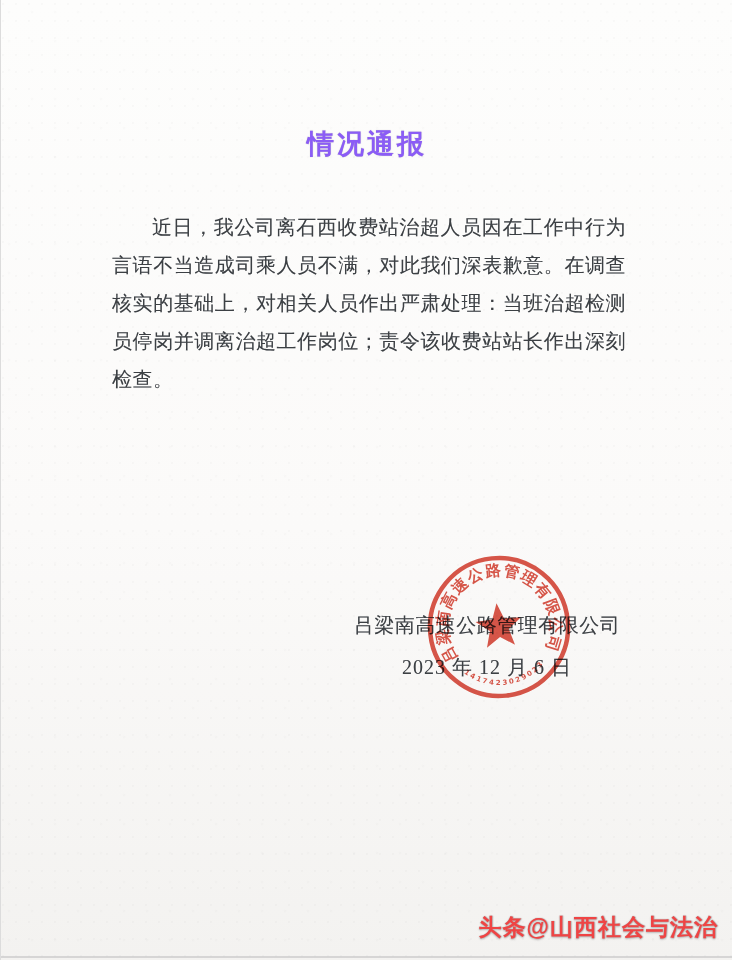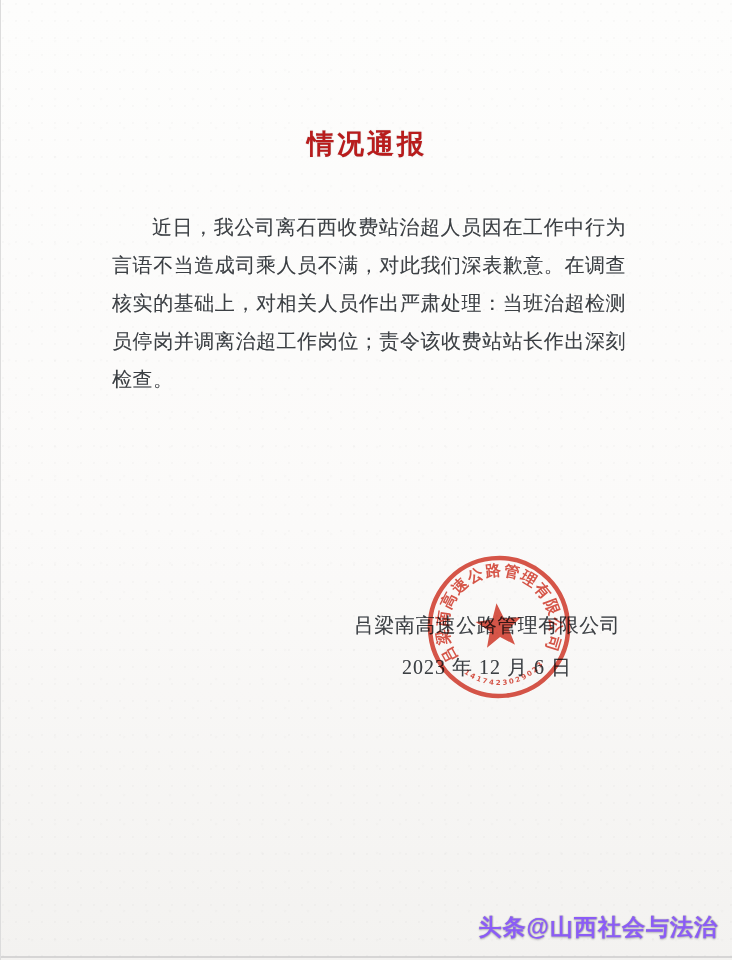--- a/index.html
+++ b/index.html
@@ -30,21 +30,21 @@
 
   .doc-title {
     position: absolute;
     top: 126px;
     left: 0;
     width: 732px;
     text-align: center;
     font-size: 27px;
     font-weight: bold;
     letter-spacing: 3px;
-    color: #b91c1c;
+    color: #8b5cf6;
     text-shadow: 0 0 1px rgba(60,60,70,.35);
   }
 
   .doc-body {
     position: absolute;
     top: 200px;
     left: 103px;
     width: 530px;
     font-size: 20px;
     line-height: 38px;
@@ -94,21 +94,21 @@
     opacity: 0.93;
     z-index: 2;
   }
 
   .watermark {
     position: absolute;
     top: 912px;
     right: 14px;
     font-size: 23px;
     letter-spacing: 1px;
-    color: #8b5cf6;
+    color: #ef4444;
     font-family: "Liberation Sans", "DejaVu Sans", sans-serif;
     font-weight: bold;
     text-shadow: 0 1px 2px #b5b5b5, 0 0 1px #a8a8a8, 1px 0 1px #c2c2c2;
   }
 </style>
 </head>
 <body>
 
 <h1 class="doc-title">情况通报</h1>
 

